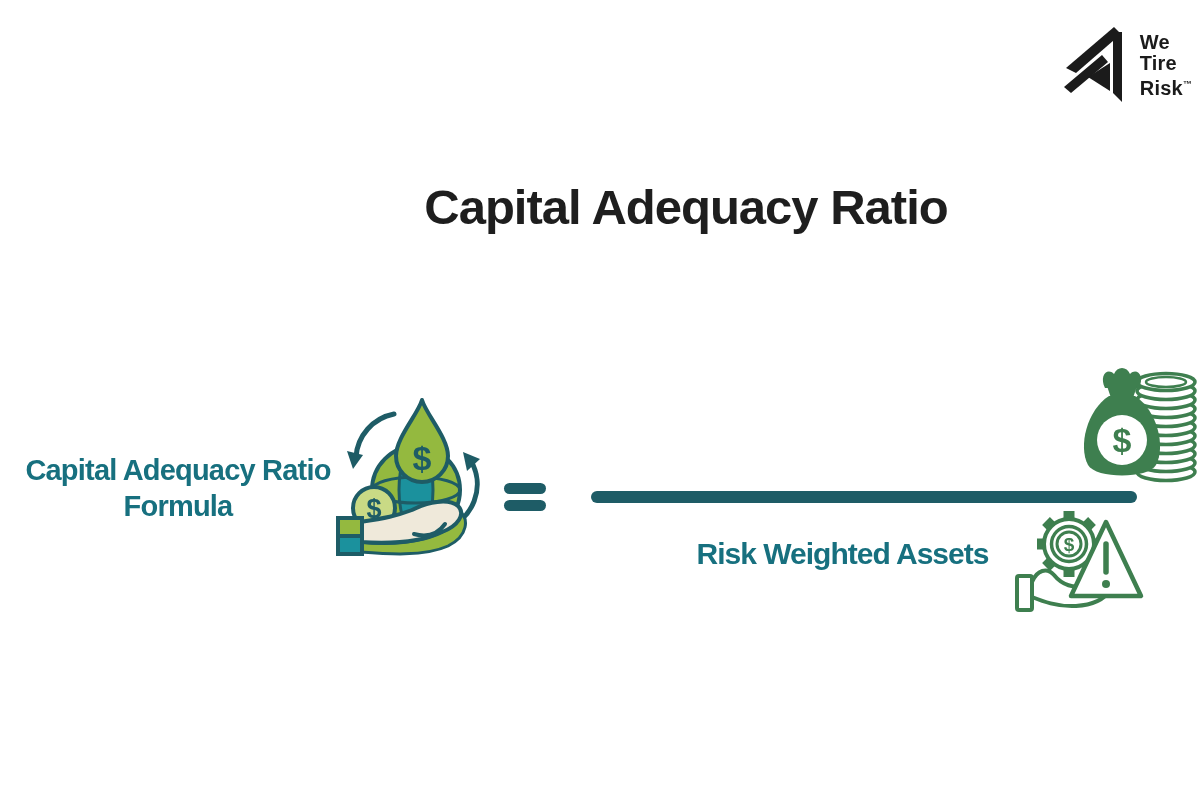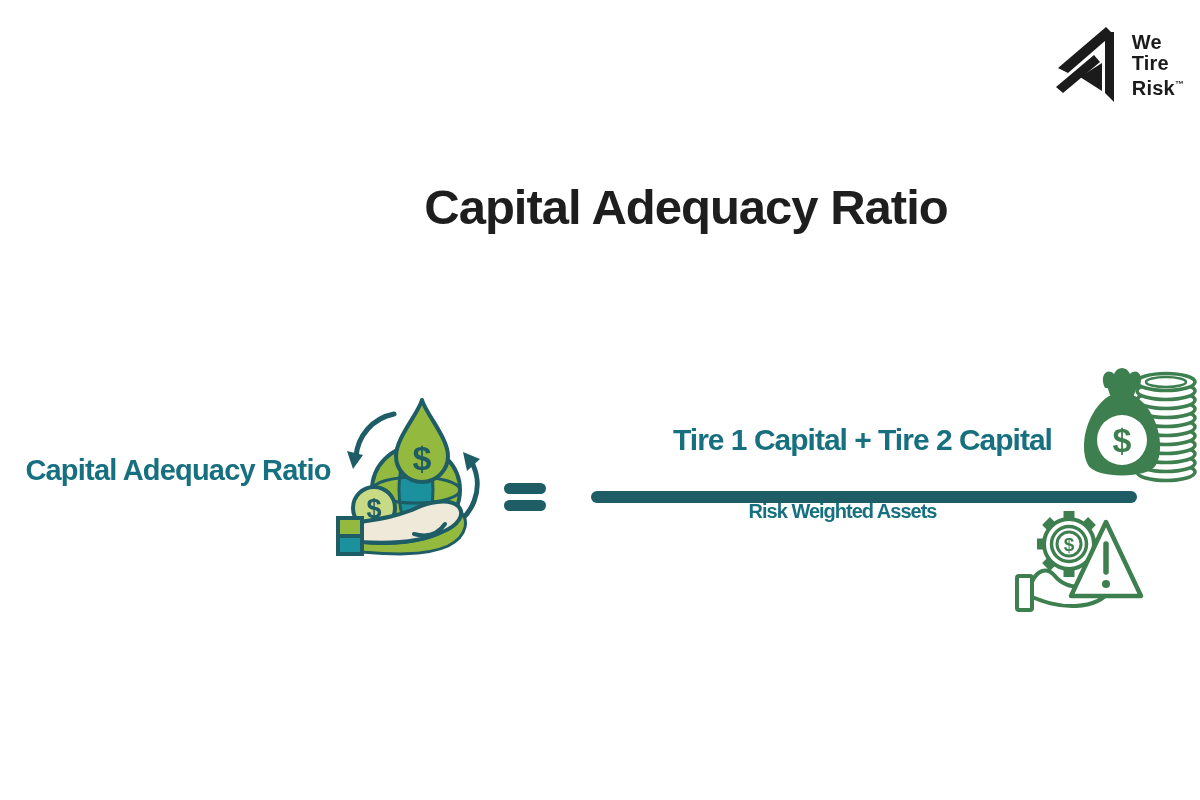--- a/index.html
+++ b/index.html
@@ -11,21 +11,21 @@
     --globe-teal:#1b919d;
     --coin:#c9da85;
     --cream:#efe9da;
     --bg:#ffffff;
   }
   *{margin:0;padding:0;box-sizing:border-box;}
   body{background:#e8e8e8;font-family:"Liberation Sans",sans-serif;}
   .canvas{position:relative;width:1200px;height:800px;background:var(--bg);overflow:hidden;margin:0 auto;}
 
   
-  .logo{position:absolute;top:24px;right:16px;display:flex;align-items:flex-start;gap:4px;}
+  .logo{position:absolute;top:24px;right:8px;display:flex;align-items:flex-start;gap:4px;}
   .logo-mark{width:72px;height:84px;display:block;}
   .logo-mark polygon{fill:var(--ink);}
   .logo-text{margin-top:8px;color:var(--ink);font-size:20px;line-height:21px;font-weight:800;letter-spacing:0.2px;}
   .logo-text .tm{font-size:9px;vertical-align:super;font-weight:700;}
 
   
   .title{position:absolute;top:179px;left:686px;transform:translateX(-50%);
          font-size:49px;font-weight:800;letter-spacing:-1px;color:#1e1e1e;white-space:nowrap;}
 
   
@@ -34,22 +34,22 @@
 
   
   .equals{position:absolute;left:504px;top:483px;width:42px;height:28px;
           display:flex;flex-direction:column;justify-content:space-between;}
   .equals .bar{width:42px;height:11px;border-radius:6px;background:var(--dark-teal);}
 
   
   .numerator{position:absolute;left:590px;top:423px;width:545px;text-align:center;
              color:var(--teal-text);font-size:30px;font-weight:800;letter-spacing:-1px;white-space:nowrap;}
   .frac-line{position:absolute;left:591px;top:491px;width:546px;height:12px;border-radius:6px;background:var(--dark-teal);}
-  .denominator{position:absolute;left:590px;top:500px;width:505px;text-align:center;
-               color:var(--teal-text);font-size:20px;font-weight:800;letter-spacing:-1px;white-space:nowrap;}
+  .denominator{position:absolute;left:590px;top:537px;width:505px;text-align:center;
+               color:var(--teal-text);font-size:30px;font-weight:800;letter-spacing:-1px;white-space:nowrap;}
 
   
   .hand-globe{position:absolute;left:330px;top:394px;width:152px;height:164px;}
   .money-bag{position:absolute;left:1075px;top:366px;width:122px;height:122px;}
   .risk-gear{position:absolute;left:1012px;top:502px;width:132px;height:120px;}
 
   svg text.dollar{font-family:"Liberation Sans",sans-serif;font-weight:bold;text-anchor:middle;}
   .f-green{fill:var(--green);}
   .s-green{stroke:var(--green);fill:none;}
   .s-dk{stroke:var(--dark-teal);fill:none;}
@@ -70,20 +70,21 @@
       <div>We</div>
       <div>Tire</div>
       <div><span>Risk</span><span class="tm">™</span></div>
     </div>
   </div>
 
   <h1 class="title">Capital Adequacy Ratio</h1>
 
   <div class="formula-label">
     <div>Capital Adequacy Ratio</div>
+    <div>Formula</div>
   </div>
 
   <svg class="hand-globe" viewBox="0 0 152 164" aria-hidden="true">
 
     <path class="s-dk" d="M64,20 A47,47 0 0 0 26,63" stroke-width="5" stroke-linecap="round"></path>
     <polygon points="17,57 33,61 23,75" fill="var(--dark-teal)"></polygon>
     <path class="s-dk" d="M115,135 A47,47 0 0 0 141,67" stroke-width="5" stroke-linecap="round"></path>
     <polygon points="133,58 150,65 137,77" fill="var(--dark-teal)"></polygon>
 
     <circle cx="86" cy="96" r="44" fill="var(--lime)" stroke="var(--dark-teal)" stroke-width="4"></circle>
@@ -101,21 +102,20 @@
     <path class="s-dk" d="M84,140 C98,144 108,140 115,130" stroke-width="4" stroke-linecap="round"></path>
     <rect x="8" y="124" width="24" height="18" fill="var(--lime)" stroke="var(--dark-teal)" stroke-width="4"></rect>
     <rect x="8" y="142" width="24" height="18" fill="var(--globe-teal)" stroke="var(--dark-teal)" stroke-width="4"></rect>
   </svg>
 
   <div class="equals">
     <div class="bar"></div>
     <div class="bar"></div>
   </div>
 
-  <div class="numerator">Tire 1 Capital + Tire 2 Capital</div>
   <div class="frac-line"></div>
   <div class="denominator">Risk Weighted Assets</div>
 
   <svg class="money-bag" viewBox="0 0 122 122" aria-hidden="true">
     <g stroke="var(--green)" stroke-width="3.5" fill="#ffffff">
       <ellipse cx="91" cy="106" rx="29" ry="8.5"></ellipse>
       <ellipse cx="91" cy="97" rx="29" ry="8.5"></ellipse>
       <ellipse cx="91" cy="88" rx="29" ry="8.5"></ellipse>
       <ellipse cx="91" cy="79" rx="29" ry="8.5"></ellipse>
       <ellipse cx="91" cy="70" rx="29" ry="8.5"></ellipse>

